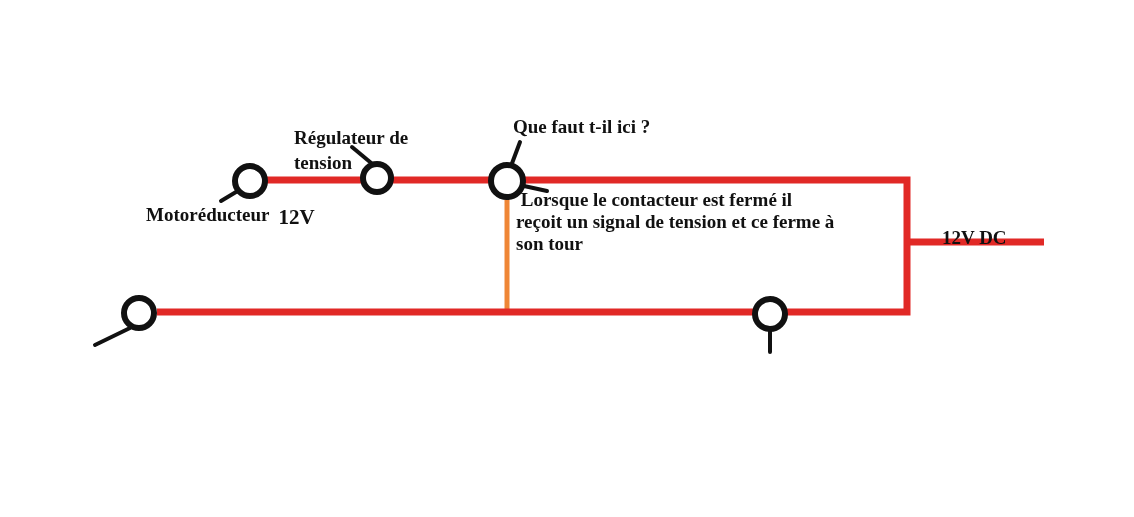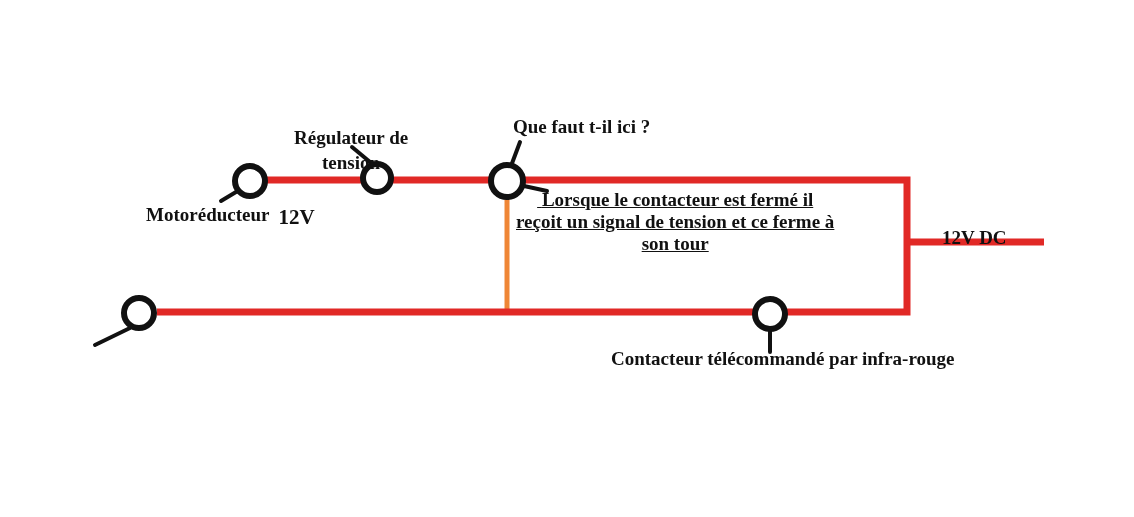--- a/index.html
+++ b/index.html
@@ -14,21 +14,20 @@
     padding: 0;
     background: var(--background);
   }
   .canvas {
     position: relative;
     width: 1134px;
     height: 517px;
     background: var(--background);
     overflow: hidden;
     font-family: "Liberation Serif", "DejaVu Serif", serif;
-    text-align: center;
   }
   .wires-svg {
     position: absolute;
     left: 0;
     top: 0;
     width: 1134px;
     height: 517px;
   }
   .label {
     position: absolute;
@@ -76,22 +75,21 @@
     <circle cx="770" cy="314" r="15" fill="#ffffff" stroke="var(--ink-black)" stroke-width="6"></circle>
   </svg>
 
   <div class="label" style="left:294px; top:125px;">Régulateur de
 tension</div>
 
   <div class="label" style="left:146px; top:202px;"><span>Motoréducteur</span><span class="voltage">12V</span></div>
 
   <div class="label" style="left:513px; top:114px;">Que faut t-il ici ?</div>
 
-  <div class="label multiline" style="left:516px; top:189px;text-decoration:underline;"> Lorsque le contacteur est fermé il
+  <div class="label multiline" style="left:516px; top:189px;"> Lorsque le contacteur est fermé il
 reçoit un signal de tension et ce ferme à
 son tour</div>
 
   <div class="label" style="left:942px; top:225px;">12V DC</div>
 
 
-  <div class="label" style="left:611px; top:346px;">Contacteur télécommandé par infra-rouge</div>
 
 </div>
 
 </body></html>

